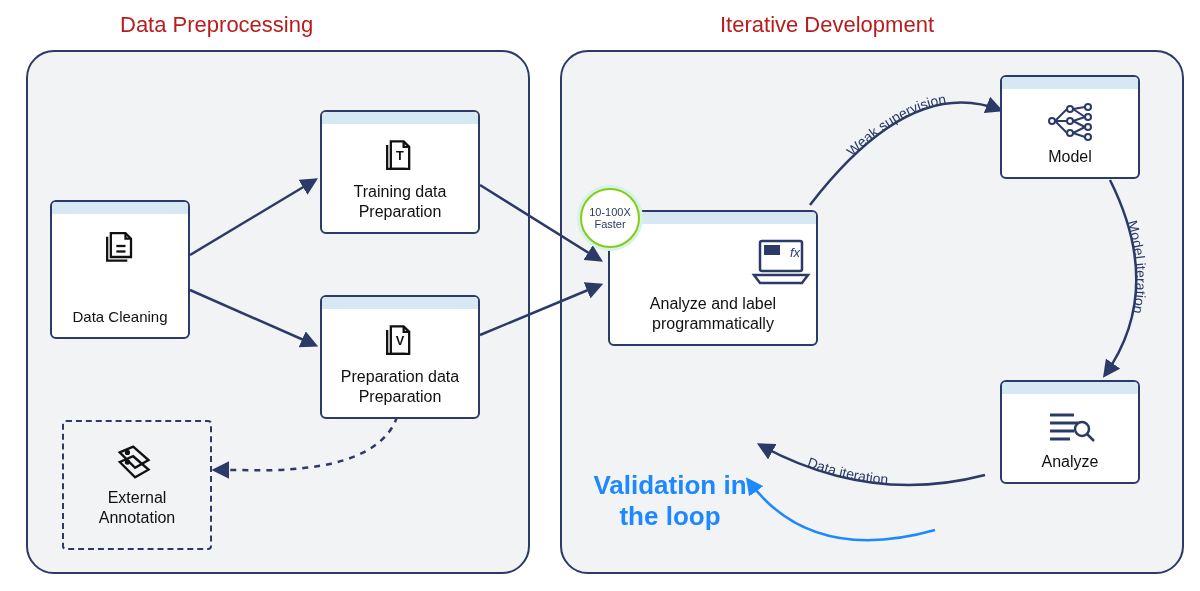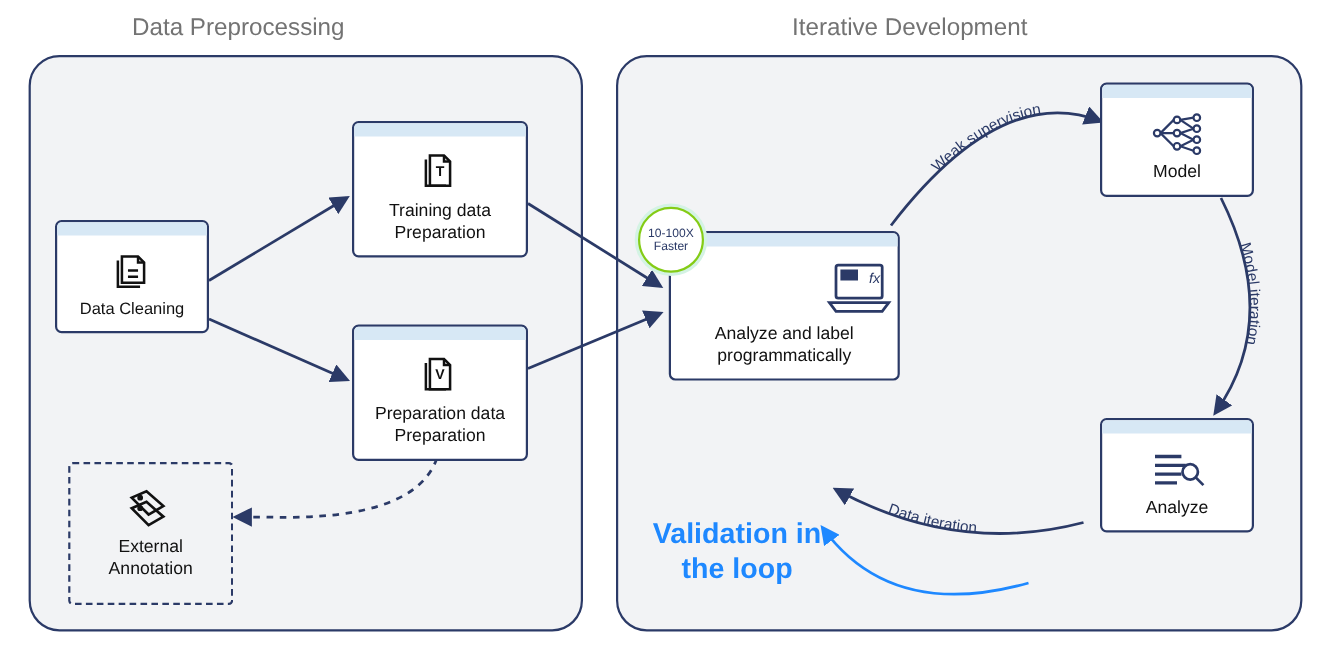--- a/index.html
+++ b/index.html
@@ -16,21 +16,21 @@
   svg.overlay {
     position: absolute;
     inset: 0;
     width: 1200px;
     height: 591px;
     pointer-events: none;
   }
   .section-title {
     position: absolute;
     font-size: 22px;
-    color: #737373;
+    color: #b91c1c;
   }
   .panel {
     position: absolute;
     border: 2px solid #2b3a67;
     border-radius: 28px;
     background: #f2f3f5;
   }
   .card {
     position: absolute;
     background: #fff;
@@ -52,21 +52,21 @@
     display: flex;
     align-items: center;
     justify-content: center;
   }
   .card-label {
     font-size: 16px;
     color: #111;
     padding: 2px 6px 10px 6px;
     line-height: 1.25;
   }
-  .card.small .card-label { font-size: 15px; }
+  .card.small .card-label { font-size: 15px; margin-top: 36px; }
   .dashed-box {
     position: absolute;
     border: 2px dashed #2b3a67;
     background: transparent;
     border-radius: 4px;
     box-sizing: border-box;
     text-align: center;
   }
   .dashed-box .card-icon { margin-top: 16px; }
   .badge-circle {

